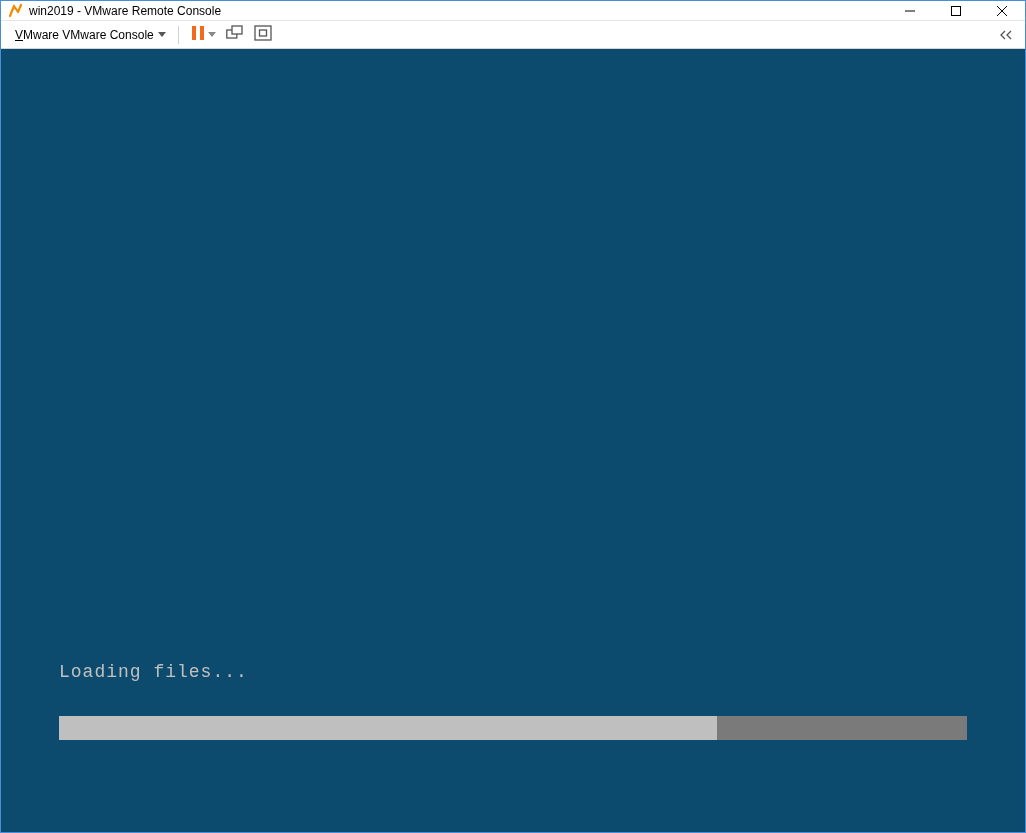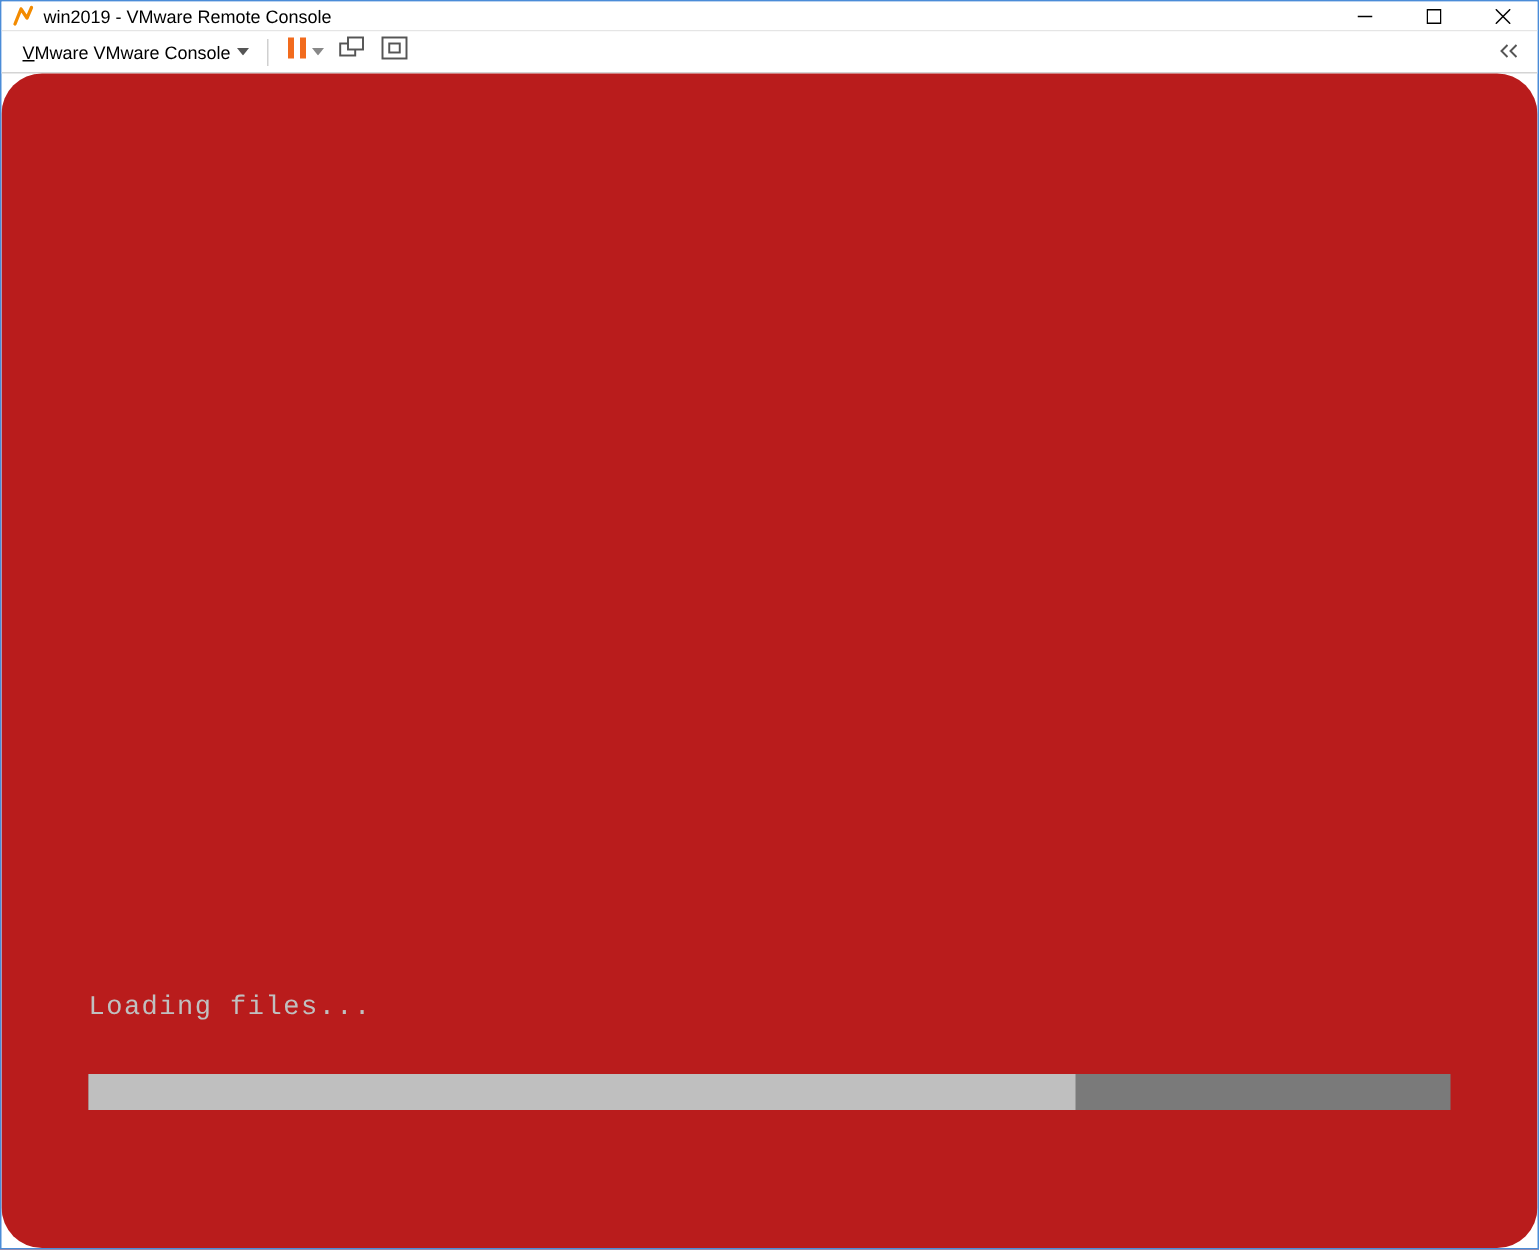--- a/index.html
+++ b/index.html
@@ -45,24 +45,23 @@
     .vsep { width:1px; height:18px; background:#d0d0d0; margin:0 8px; }
     .tool-btn {
       display:flex; align-items:center; justify-content:center;
       padding:2px 4px; margin-right:2px; cursor:default;
     }
     .tool-btn .caret { margin-left:3px; }
     .toolbar .spacer { flex:1 1 auto; }
     
     .console {
       flex:1 1 auto;
-      background:#b91c1c;
+      background:#0c4a6e;
       position:relative;
       overflow:hidden;
-      border-radius:27px;
     }
     .loading-text {
       position:absolute;
       left:58px;
       bottom:150px;
       color:#c0c0c0;
       font-family: "Consolas","Courier New",monospace;
       font-size:18px;
       letter-spacing:1px;
     }

